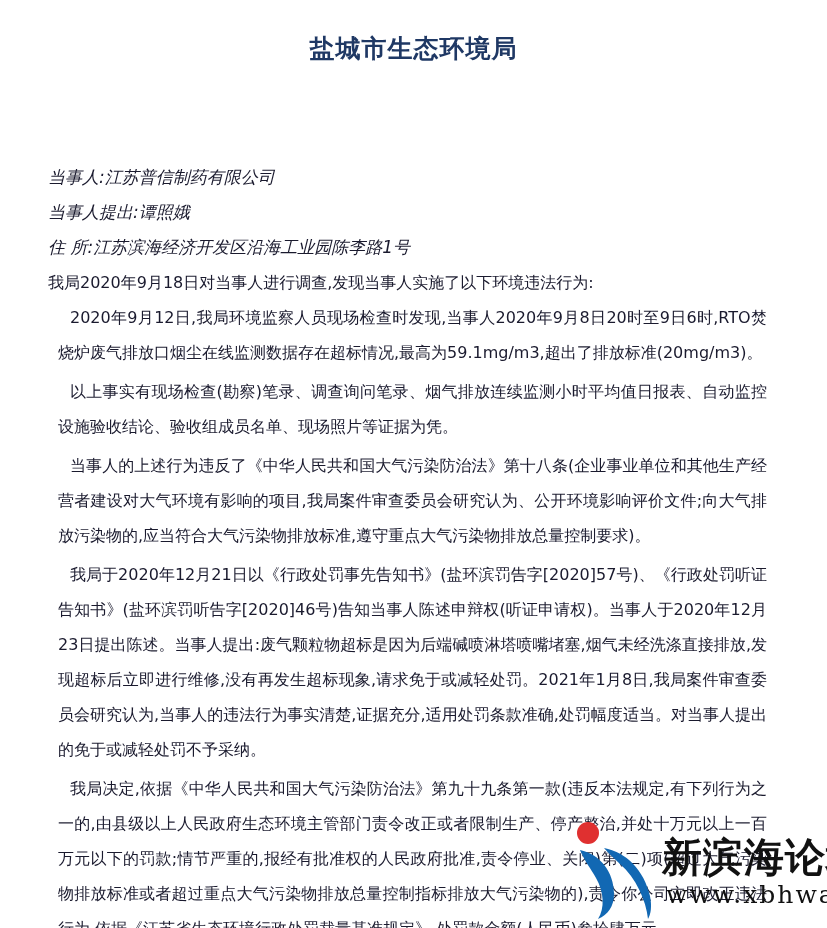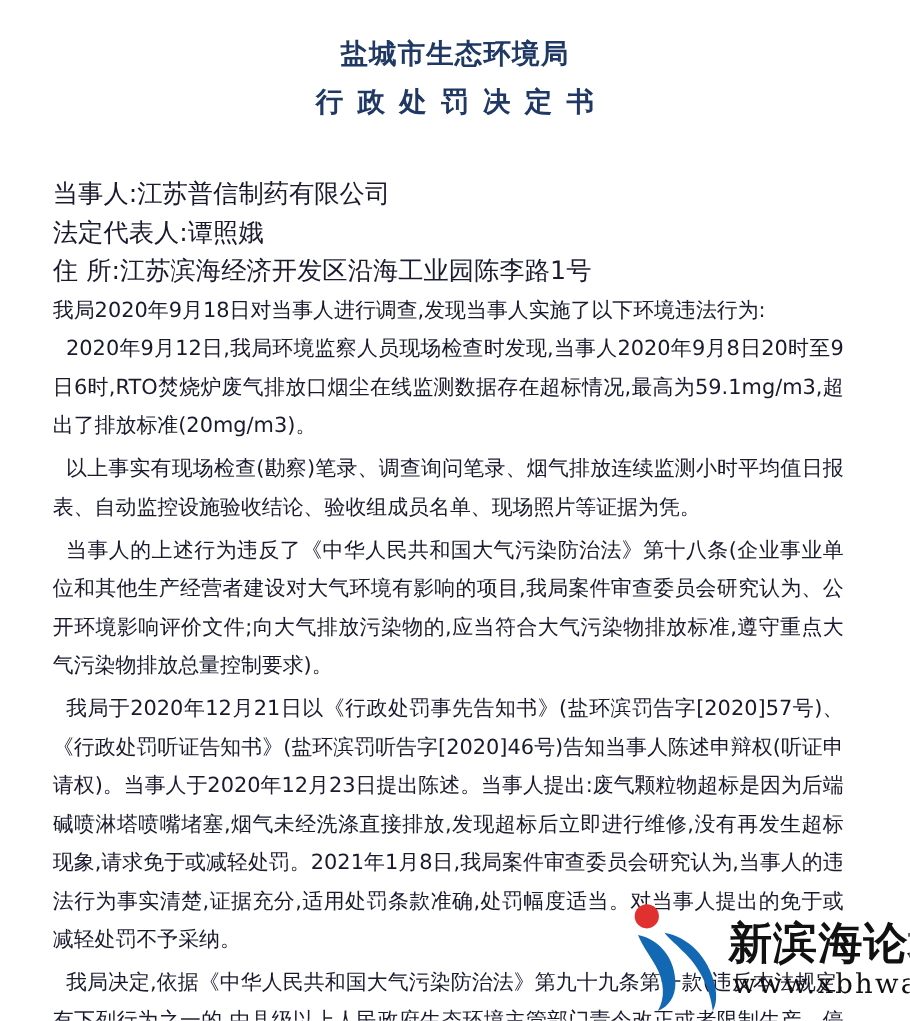--- a/index.html
+++ b/index.html
@@ -47,37 +47,39 @@
   .body-wrap {
     position: absolute;
     left: 0;
     top: 160px;
     width: 827px;
   }
   .party-block {
     padding: 0 48px;
   }
   .party-line {
-    font-size: 23px;
+    font-size: 17px;
     line-height: 35px;
     color: #1a1a2e;
     white-space: nowrap;
+    font-style: italic;
   }
   .para {
-    font-size: 19px;
+    font-size: 16px;
     line-height: 35px;
     color: #1a1a2e;
     padding: 0 60px 0 48px;
     text-indent: 0;
     text-align: justify;
     text-justify: inter-character;
     word-break: break-all;
   }
   .para.indent {
     text-indent: 12px;
+    margin-left: 10px;
   }
   .sp-4 { height: 4px; }
 
   
   .watermark {
     position: absolute;
     left: 574px;
     top: 818px;
     width: 282px;
     height: 105px;
@@ -112,28 +114,27 @@
     white-space: nowrap;
   }
 </style>
 </head>
 <body>
 
 <div class="page">
 
   <div class="doc-title-block">
     <div class="org-title">盐城市生态环境局</div>
-    <div class="doc-type-title">行政处罚决定书</div>
   </div>
 
   <div class="body-wrap">
 
     <div class="party-block">
       <div class="party-line">当事人:江苏普信制药有限公司</div>
-      <div class="party-line">法定代表人:谭照娥</div>
+      <div class="party-line">当事人提出:谭照娥</div>
       <div class="party-line">住 所:江苏滨海经济开发区沿海工业园陈李路1号</div>
     </div>
 
     <div class="para">我局2020年9月18日对当事人进行调查,发现当事人实施了以下环境违法行为:</div>
 
     <div class="para indent">2020年9月12日,我局环境监察人员现场检查时发现,当事人2020年9月8日20时至9日6时,RTO焚烧炉废气排放口烟尘在线监测数据存在超标情况,最高为59.1mg/m3,超出了排放标准(20mg/m3)。</div>
 
     <div class="sp-4"></div>
 
     <div class="para indent">以上事实有现场检查(勘察)笔录、调查询问笔录、烟气排放连续监测小时平均值日报表、自动监控设施验收结论、验收组成员名单、现场照片等证据为凭。</div>

